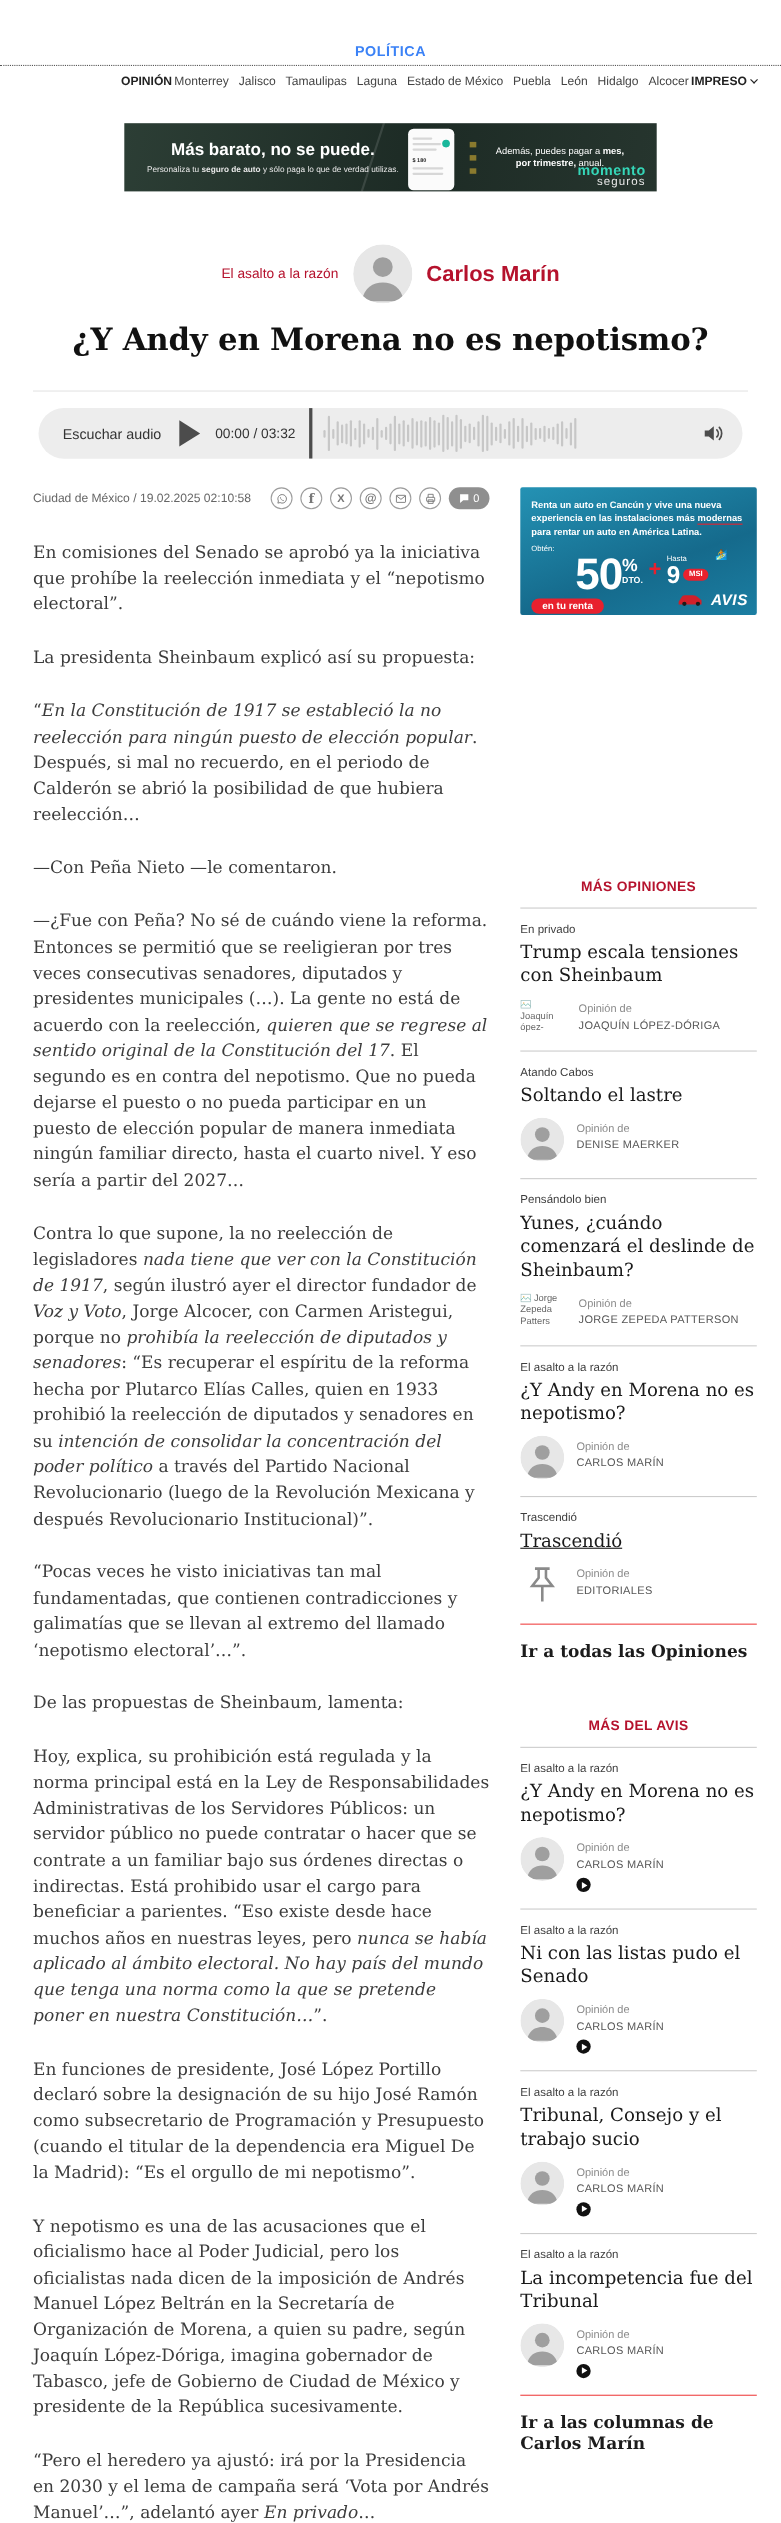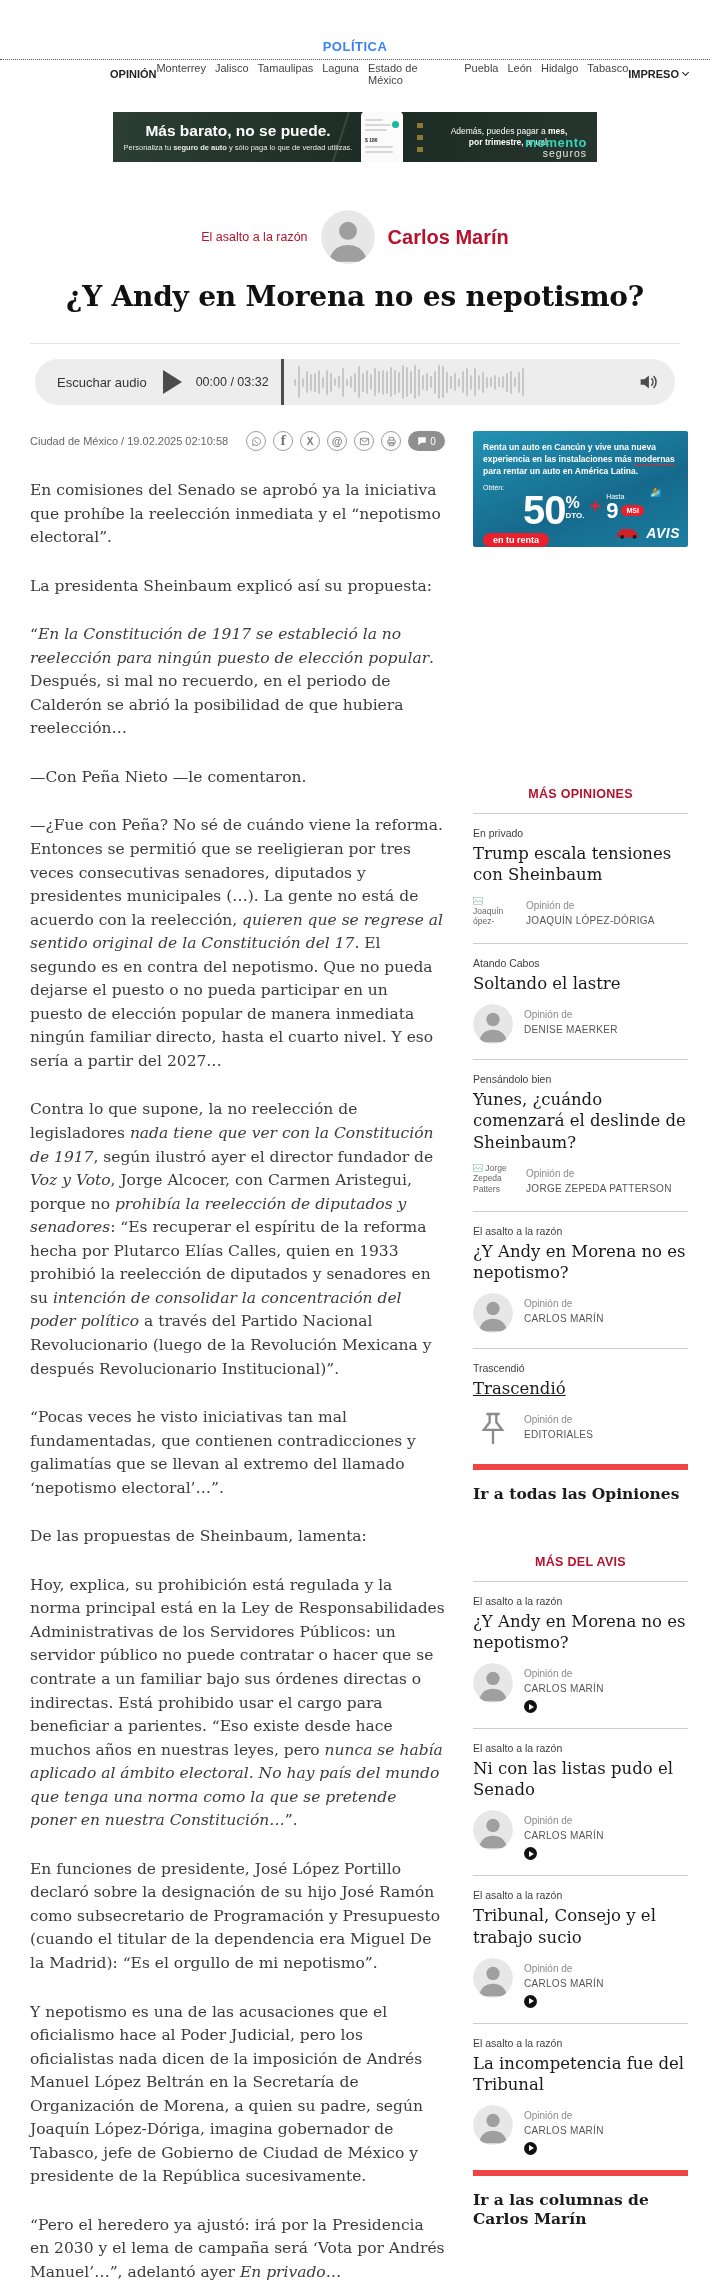--- a/index.html
+++ b/index.html
@@ -15,21 +15,21 @@
   .brand sup { font-size:9px; }
   .sectionbar { height:27px; display:flex; align-items:center; justify-content:center; border-bottom:1px dotted #555; }
   .section-title { font-size:13px; font-weight:bold; letter-spacing:.5px; color:#3b82f6; }
   .navrow { height:27px; display:flex; align-items:center; font-size:11px; color:#444; padding:0 22px; }
   .navrow .opinion { font-weight:bold; color:#222; margin-left:88px; }
   .nav-links { flex:1; display:flex; justify-content:center; gap:9px; }
   .nav-links span { cursor:pointer; }
   .impreso { font-weight:bold; color:#222; display:flex; align-items:center; gap:4px; }
 
   
-  .topad { width:484px; height:50px; margin:25px auto 0; background:linear-gradient(100deg,#2c3e35 0%,#1d2b25 55%,#26352e 100%); display:flex; align-items:center; color:#fff; padding:0 10px; position:relative; overflow:hidden; }
+  .topad { width:484px; height:62px; margin:25px auto 0; background:linear-gradient(100deg,#2c3e35 0%,#1d2b25 55%,#26352e 100%); display:flex; align-items:center; color:#fff; padding:0 20px; position:relative; overflow:hidden; }
   .topad .roadline { position:absolute; left:46%; top:-8px; width:2px; height:90px; background:rgba(255,255,255,.12); transform:rotate(18deg); }
   .topad-left { width:230px; text-align:center; }
   .topad-h { font-size:15.5px; font-weight:bold; }
   .topad-s { font-size:7.5px; margin-top:3px; color:#e8e8e8; }
   .phone { width:42px; height:56px; background:#fbfbfb; border-radius:5px; margin:3px 6px 0 8px; padding:5px 4px; position:relative; }
   .phone .dot { position:absolute; right:4px; top:10px; width:7px; height:7px; border-radius:50%; background:#19b79b; }
   .phone .ln { height:2px; background:#d7d7d7; border-radius:1px; margin-top:3px; }
   .phone .price { font-size:5px; color:#222; font-weight:bold; margin-top:6px; }
   .sqcol { display:flex; flex-direction:column; gap:7px; margin:0 8px; }
   .sqcol i { width:6px; height:5px; background:#8a7a2e; }
@@ -101,21 +101,21 @@
   .op-title.u { text-decoration:underline; }
   .op-meta { display:flex; margin-top:10px; gap:11px; }
   .op-av { width:40px; height:40px; border-radius:50%; overflow:hidden; flex:none; }
   .op-av.noround { border-radius:0; overflow:visible; }
   .op-altbox { width:42px; font-size:8.5px; color:#666; line-height:1.2; flex:none; }
   .op-altbox svg { width:10px; height:10px; vertical-align:middle; }
   .op-by { font-size:10px; color:#8a8a8a; line-height:1.5; padding-top:3px; }
   .op-author { color:#555; letter-spacing:.3px; }
   .playbadge { margin-top:4px; width:13px; height:13px; border-radius:50%; background:#111; display:flex; align-items:center; justify-content:center; }
   .playbadge i { width:0; height:0; border-left:5px solid #fff; border-top:3px solid transparent; border-bottom:3px solid transparent; margin-left:1px; }
-  .sb-footlink { border-top:6px solid #ef4444; padding:14px 0 10px; font-family:"DejaVu Serif", serif; font-weight:bold; font-size:15.5px; color:#1c1c1c; cursor:pointer; }
+  .sb-footlink { border-top:1px solid #ef4444; padding:14px 0 10px; font-family:"DejaVu Serif", serif; font-weight:bold; font-size:15.5px; color:#1c1c1c; cursor:pointer; }
   .sb-gap { margin-top:42px; }
 </style>
 </head>
 <body>
 
 <header class="redbar" id="redbar">
   <div class="edition">
     <span>CIONAL</span>
     <i class="chev"></i>
   </div>
@@ -130,21 +130,21 @@
   <span class="opinion">OPINIÓN</span>
   <div class="nav-links" id="nav-links">
       <span>Monterrey</span>
       <span>Jalisco</span>
       <span>Tamaulipas</span>
       <span>Laguna</span>
       <span>Estado de México</span>
       <span>Puebla</span>
       <span>León</span>
       <span>Hidalgo</span>
-      <span>Tabasco</span>
+      <span>Alcocer</span>
     </div>
   <span class="impreso">
     <span>IMPRESO</span>
     <i class="chev"></i>
   </span>
 </nav>
 
 <div class="topad">
   <div class="roadline"></div>
   <div class="topad-left">

